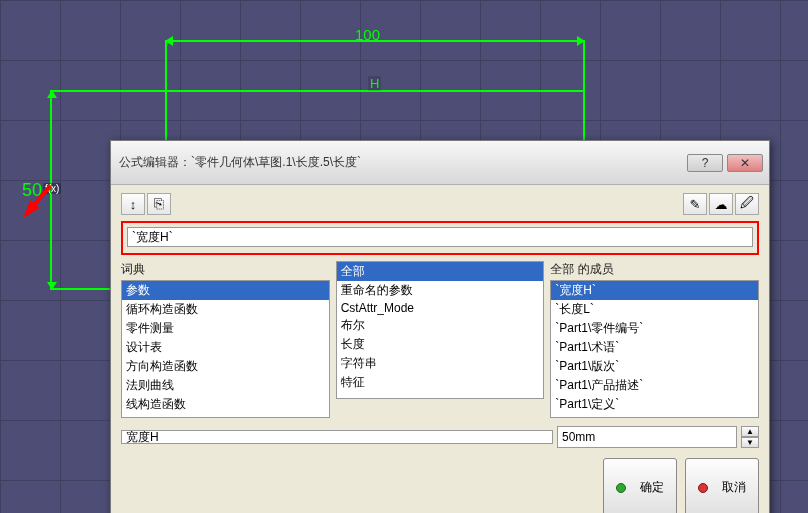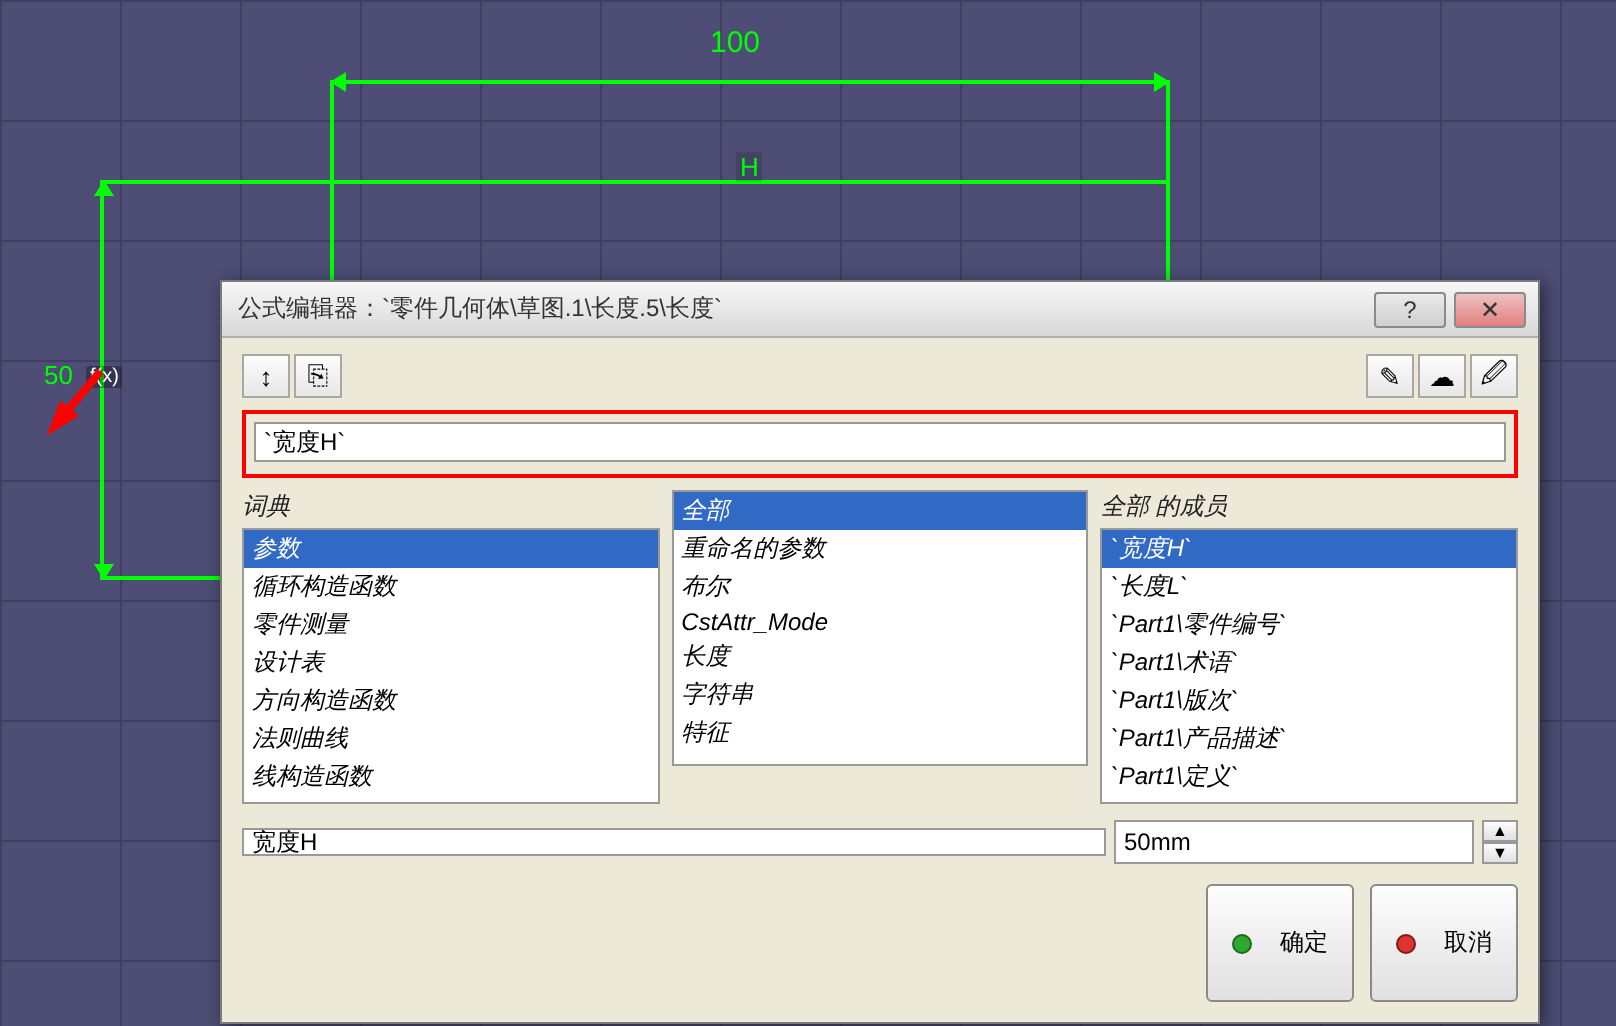--- a/index.html
+++ b/index.html
@@ -18,42 +18,42 @@
 
   
   .drawing { position: absolute; inset: 0; pointer-events: none; }
   .rect { position: absolute; border: 2px solid #00ff00; left: 165px; top: 90px; width: 420px; height: 200px; }
   .dim-h { position: absolute; border-top: 2px solid #00ff00; left: 165px; top: 40px; width: 420px; }
   .dim-h:before, .dim-h:after { content:""; position:absolute; top:-6px; width:0;height:0;border-top:5px solid transparent;border-bottom:5px solid transparent;}
   .dim-h:before{left:0;border-right:8px solid #00ff00;}
   .dim-h:after{right:0;border-left:8px solid #00ff00;}
   .dim-h .ext-l, .dim-h .ext-r { position:absolute; top:0; width:2px; height:50px; background:#00ff00;}
   .dim-h .ext-l{left:0;} .dim-h .ext-r{right:0;}
-  .dim-h-label { position:absolute; left: 355px; top: 13px; color:#00ff00; font-size:15px; }
+  .dim-h-label { position:absolute; left: 355px; top: 26px; color:#00ff00; font-size:15px; }
   .dim-label-H { position:absolute; left: 368px; top: 76px; color:#00ff00; font-size:13px; background:rgba(0,0,0,0.12); padding:0 2px;}
   .dim-v { position: absolute; border-left: 2px solid #00ff00; left: 50px; top: 90px; height: 200px;}
   .dim-v:before, .dim-v:after { content:""; position:absolute; left:-5px; width:0;height:0;border-left:5px solid transparent;border-right:5px solid transparent;}
   .dim-v:before{top:0;border-bottom:8px solid #00ff00;}
   .dim-v:after{bottom:0;border-top:8px solid #00ff00;}
   .dim-v .ext-t, .dim-v .ext-b { position:absolute; left:0; height:2px; width:115px; background:#00ff00;}
   .dim-v .ext-t{top:0;} .dim-v .ext-b{bottom:0;}
-  .dim-v-label { position:absolute; left: 22px; top: 180px; color:#00ff00; font-size:13px;}
+  .dim-v-label { position:absolute; left: 22px; top: 180px; color:#00ff00; font-size:18px;}
   .fx-badge { position:absolute; left:43px; top:183px; font-size:10px; color:#fff; background:rgba(0,0,0,.3); padding:0 2px; border-radius:2px;}
   .red-arrow { position:absolute; left:20px; top:205px; width:0; height:0;
                border-right:18px solid #ff0000; border-top:6px solid transparent; border-bottom:6px solid transparent;
                transform: rotate(-50deg); }
   .red-arrow:after{content:"";position:absolute;left:16px;top:-2px;width:26px;height:4px;background:#ff0000;}
 
   
   .dialog {
     position: absolute; left: 110px; top: 140px; width: 660px;
     background: #ece9d8; border: 1px solid #7a7a7a; box-shadow: 2px 2px 8px rgba(0,0,0,.5);
   }
   .titlebar {
-    height: 28px; display:flex; align-items:center; padding:0 6px 0 8px;
+    height: 44px; display:flex; align-items:center; padding:0 6px 0 8px;
     background: linear-gradient(#f7f7f7,#d8d8d8); border-bottom:1px solid #b0b0b0;
   }
   .titlebar .title { flex:1; color:#333; }
   .titlebar .winbtn {
     width:36px; height:18px; margin-left:4px; display:flex;align-items:center;justify-content:center;
     background:linear-gradient(#eaeaea,#cfcfcf); border:1px solid #8a8a8a; border-radius:2px; color:#333;
   }
   .titlebar .close { background:linear-gradient(#f0c0c0,#e08080); }
 
   .dlg-body { padding: 8px 10px 10px 10px; }
@@ -69,21 +69,21 @@
 
   .red-box { border:2px solid #ff0000; padding:4px 4px 6px 4px; margin-bottom:6px;}
   .formula-bar { display:flex; align-items:center; gap:4px; margin-bottom:4px;}
   .formula-input {
     flex:1; height:20px; background:#fff; border:1px solid #999; padding:2px 4px;
   }
   .eq { width:14px; text-align:center; }
   .formula-full { width:100%; height:20px; background:#fff; border:1px solid #999; padding:2px 4px; }
 
   .lists-row { display:flex; gap:6px; }
-  .list-col { flex:1; display:flex; flex-direction:column;font-style:italic; }
+  .list-col { flex:1; display:flex; flex-direction:column; }
   .col-header { margin-bottom:2px; color:#222; }
   .listbox {
     height:138px; overflow:auto; background:#fff; border:1px solid #999;
     scrollbar-width: thin;
   }
   .listbox div { padding:1px 4px; white-space:nowrap; }
   .listbox .sel { background:#316ac5; color:#fff; }
 
   .bottom-row { display:flex; align-items:center; gap:4px; margin-top:8px; }
   .param-name-input { flex:1; height:14px; background:#fff; border:1px solid #999; padding:2px 4px;}
@@ -170,22 +170,22 @@
             <div>设计表</div>
             <div>方向构造函数</div>
             <div>法则曲线</div>
             <div>线构造函数</div>
           </div>
       </div>
       <div class="list-col">
         <div class="listbox" id="list-params">
             <div class="sel">全部</div>
             <div>重命名的参数</div>
+            <div>CstAttr_Mode</div>
             <div>布尔</div>
-            <div>CstAttr_Mode</div>
             <div>长度</div>
             <div>字符串</div>
             <div>特征</div>
           </div>
       </div>
       <div class="list-col">
         <div class="col-header">全部 的成员</div>
         <div class="listbox" id="list-all">
             <div class="sel">`宽度H`</div>
             <div>`长度L`</div>

